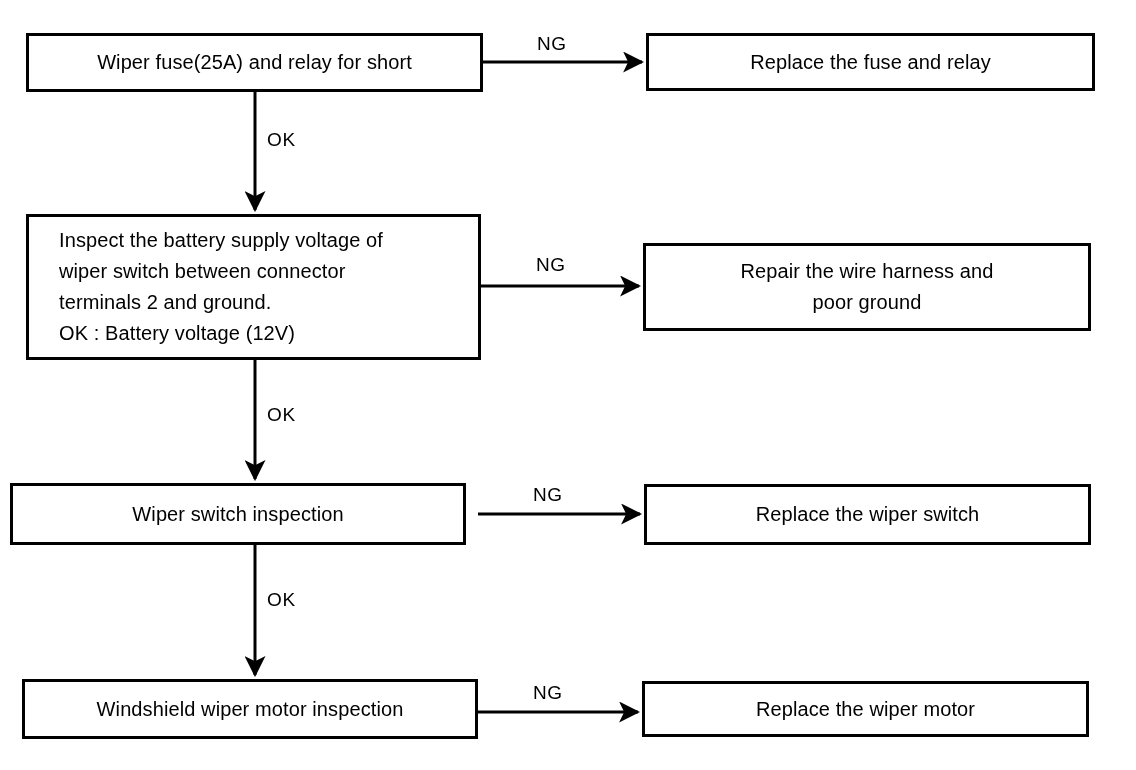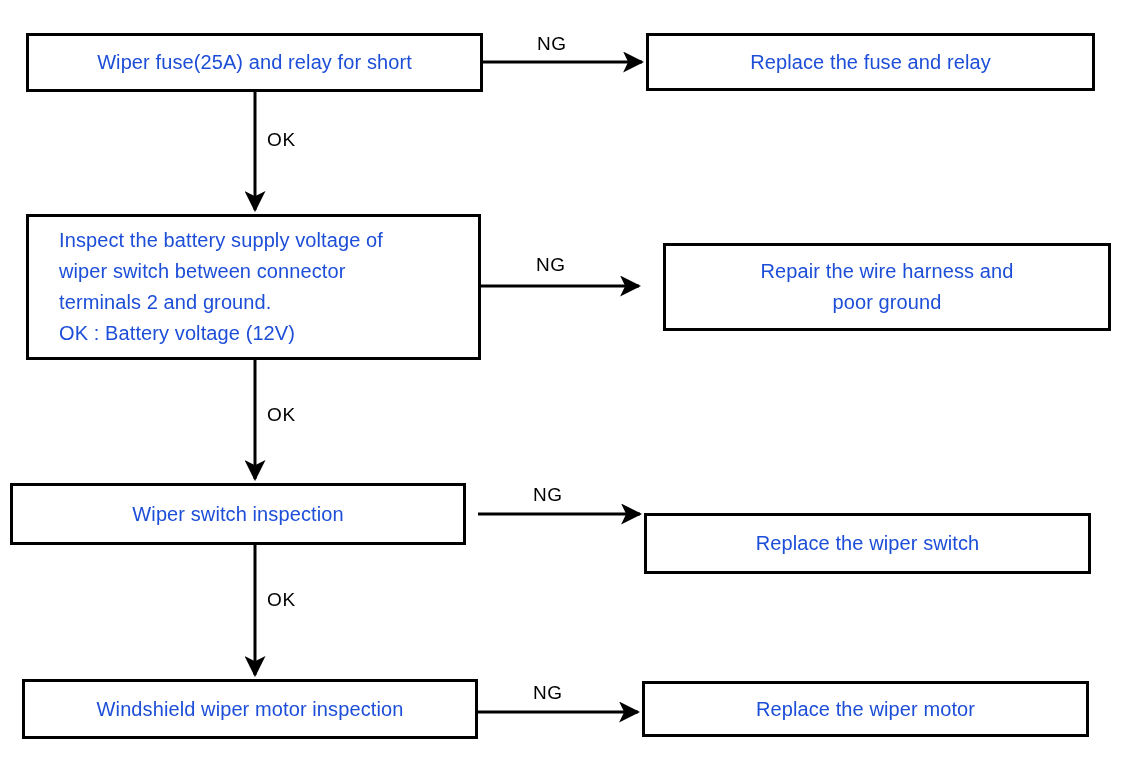--- a/index.html
+++ b/index.html
@@ -24,21 +24,21 @@
   .node {
     position: absolute;
     box-sizing: border-box;
     border: 3px solid #000000;
     background: #ffffff;
     display: flex;
     align-items: center;
     font-size: 20px;
     line-height: 31px;
     letter-spacing: 0.1px;
-    color: #1d4ed8;
+    color: #000000;
   }
   .node.center {
     justify-content: center;
     text-align: center;
   }
   .node.left {
     justify-content: flex-start;
     text-align: left;
   }
   .node .txt {
@@ -47,23 +47,23 @@
     white-space: pre-line;
   }
   .node.left .txt {
     padding-left: 30px;
     padding-right: 6px;
   }
   
   #box-check-fuse      { left: 26px;  top: 33px;  width: 457px; height: 59px; }
   #box-replace-fuse    { left: 646px; top: 33px;  width: 449px; height: 58px; text-align: center; }
   #box-check-voltage   { left: 26px;  top: 214px; width: 455px; height: 146px; }
-  #box-repair-harness  { left: 643px; top: 243px; width: 448px; height: 88px; margin-left: 20px; }
+  #box-repair-harness  { left: 643px; top: 243px; width: 448px; height: 88px; }
   #box-check-switch    { left: 10px;  top: 483px; width: 456px; height: 62px; }
-  #box-replace-switch  { left: 644px; top: 484px; width: 447px; height: 61px; margin-top: 29px; }
+  #box-replace-switch  { left: 644px; top: 484px; width: 447px; height: 61px; }
   #box-check-motor     { left: 22px;  top: 679px; width: 456px; height: 60px; }
   #box-replace-motor   { left: 642px; top: 681px; width: 447px; height: 56px; }
 
   
   .edge-label {
     position: absolute;
     font-size: 19px;
     font-weight: normal;
     letter-spacing: 0.6px;
     color: #000000;

